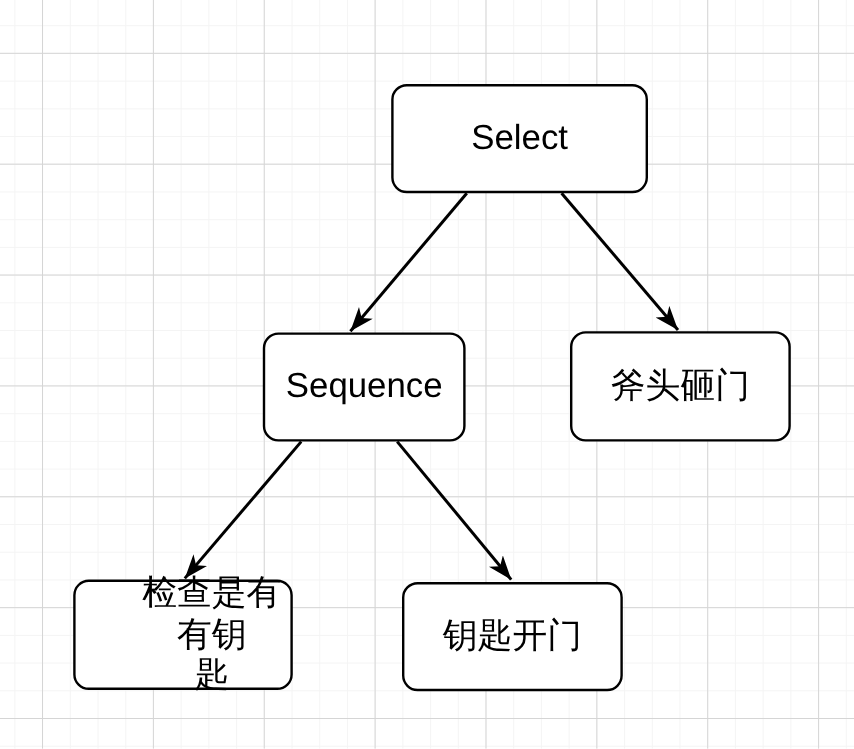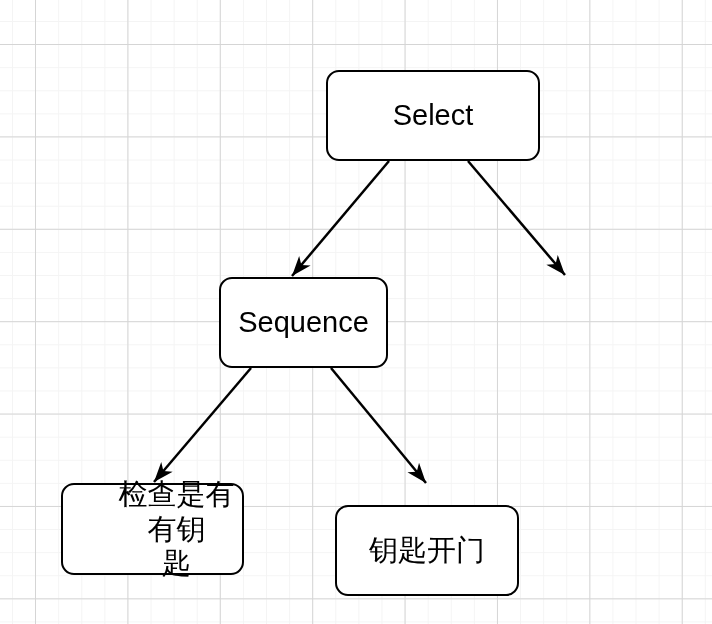--- a/index.html
+++ b/index.html
@@ -73,23 +73,26 @@
   </svg>
 
   <div class="node" style="left: 326px; top: 70px; width: 214px; height: 91px;">
     <span class="node-label">Select</span>
   </div>
 
   <div class="node" style="left: 199px; top: 277px; width: 169px; height: 91px; margin-left: 20px;">
     <span class="node-label">Sequence</span>
   </div>
 
+  <div class="node" style="left: 475px; top: 276px; width: 184px; height: 92px;">
+    <span class="node-label">斧头砸门</span>
+  </div>
 
   <div class="node" style="left: 61px; top: 483px; width: 183px; height: 92px; padding-left: 48px;">
     <span class="node-label">检查是有有钥
 匙</span>
   </div>
 
-  <div class="node" style="left: 335px; top: 485px; width: 184px; height: 91px; margin-top: 20px;">
+  <div class="node" style="left: 335px; top: 485px; width: 184px; height: 91px;">
     <span class="node-label">钥匙开门</span>
   </div>
 
 </div>
 
 </body></html>

